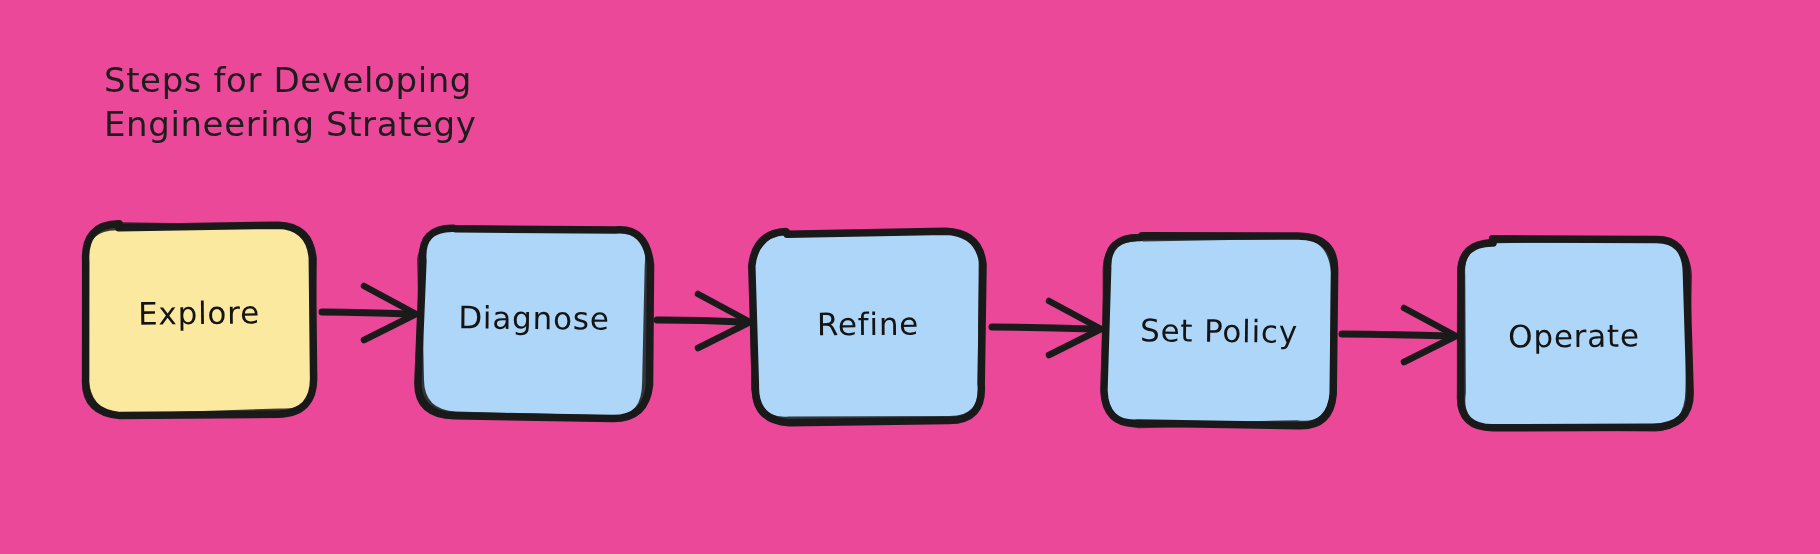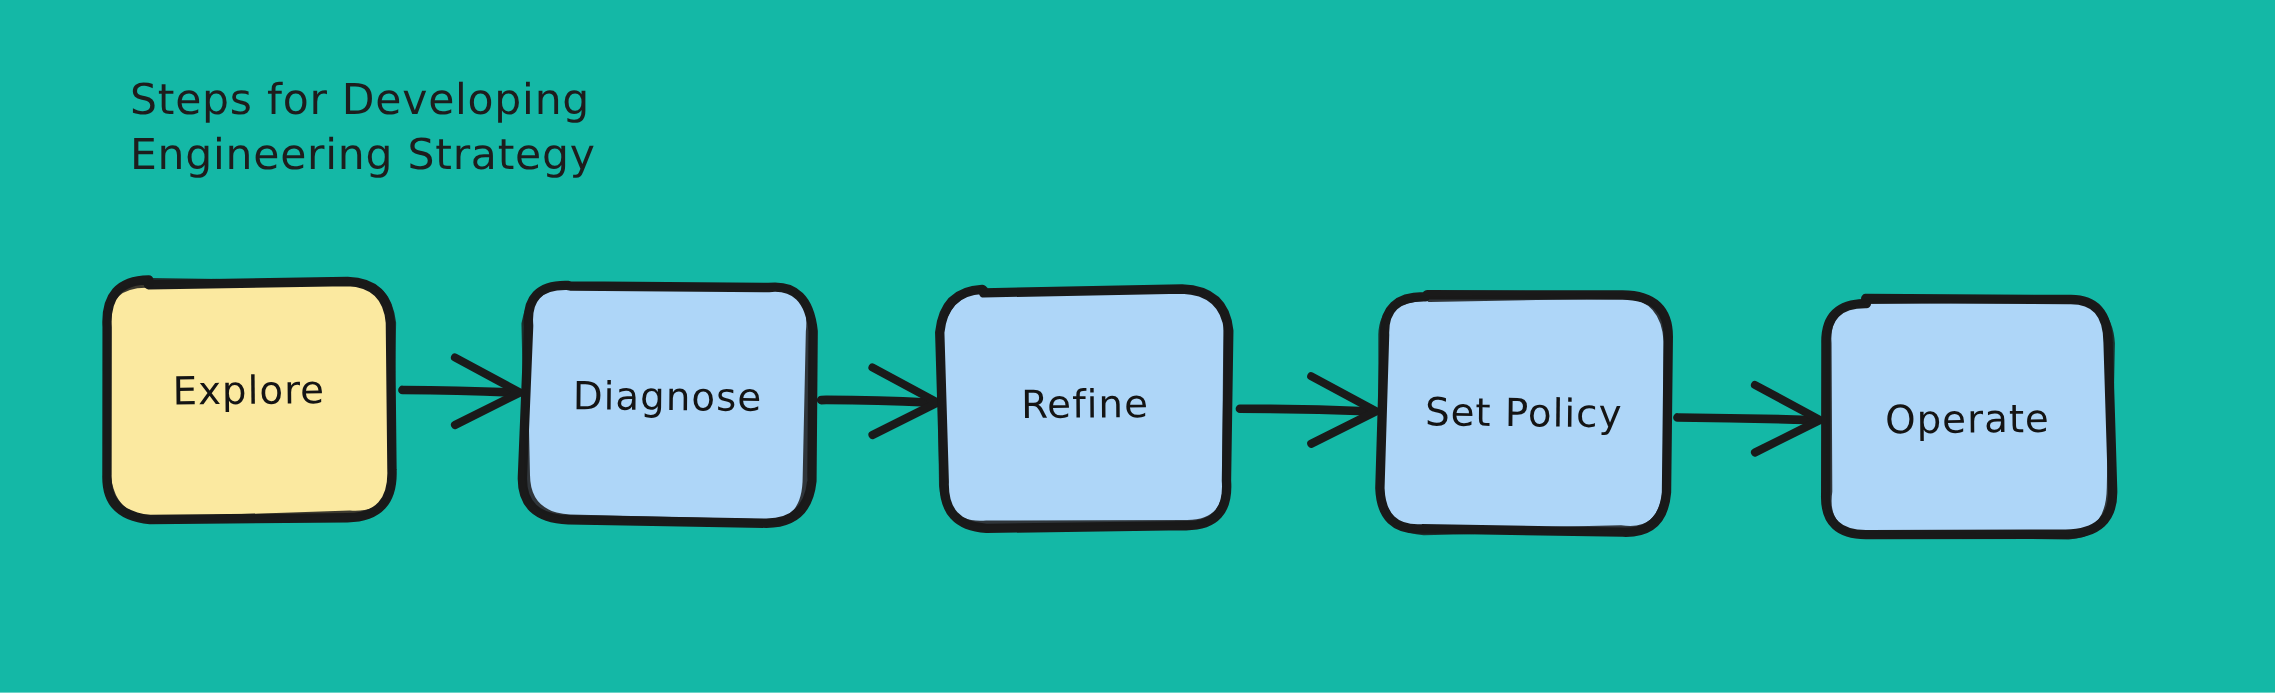--- a/index.html
+++ b/index.html
@@ -10,21 +10,21 @@
   body {
     width: 1820px;
     height: 554px;
     overflow: hidden;
     font-family: "DejaVu Sans", sans-serif;
   }
   #canvas {
     position: relative;
     width: 1820px;
     height: 554px;
-    background: #14b8a6;
+    background: #ec4899;
   }
   #diagram-svg {
     position: absolute;
     left: 0;
     top: 0;
     width: 1820px;
     height: 554px;
   }
   .sketch-title {
     position: absolute;

